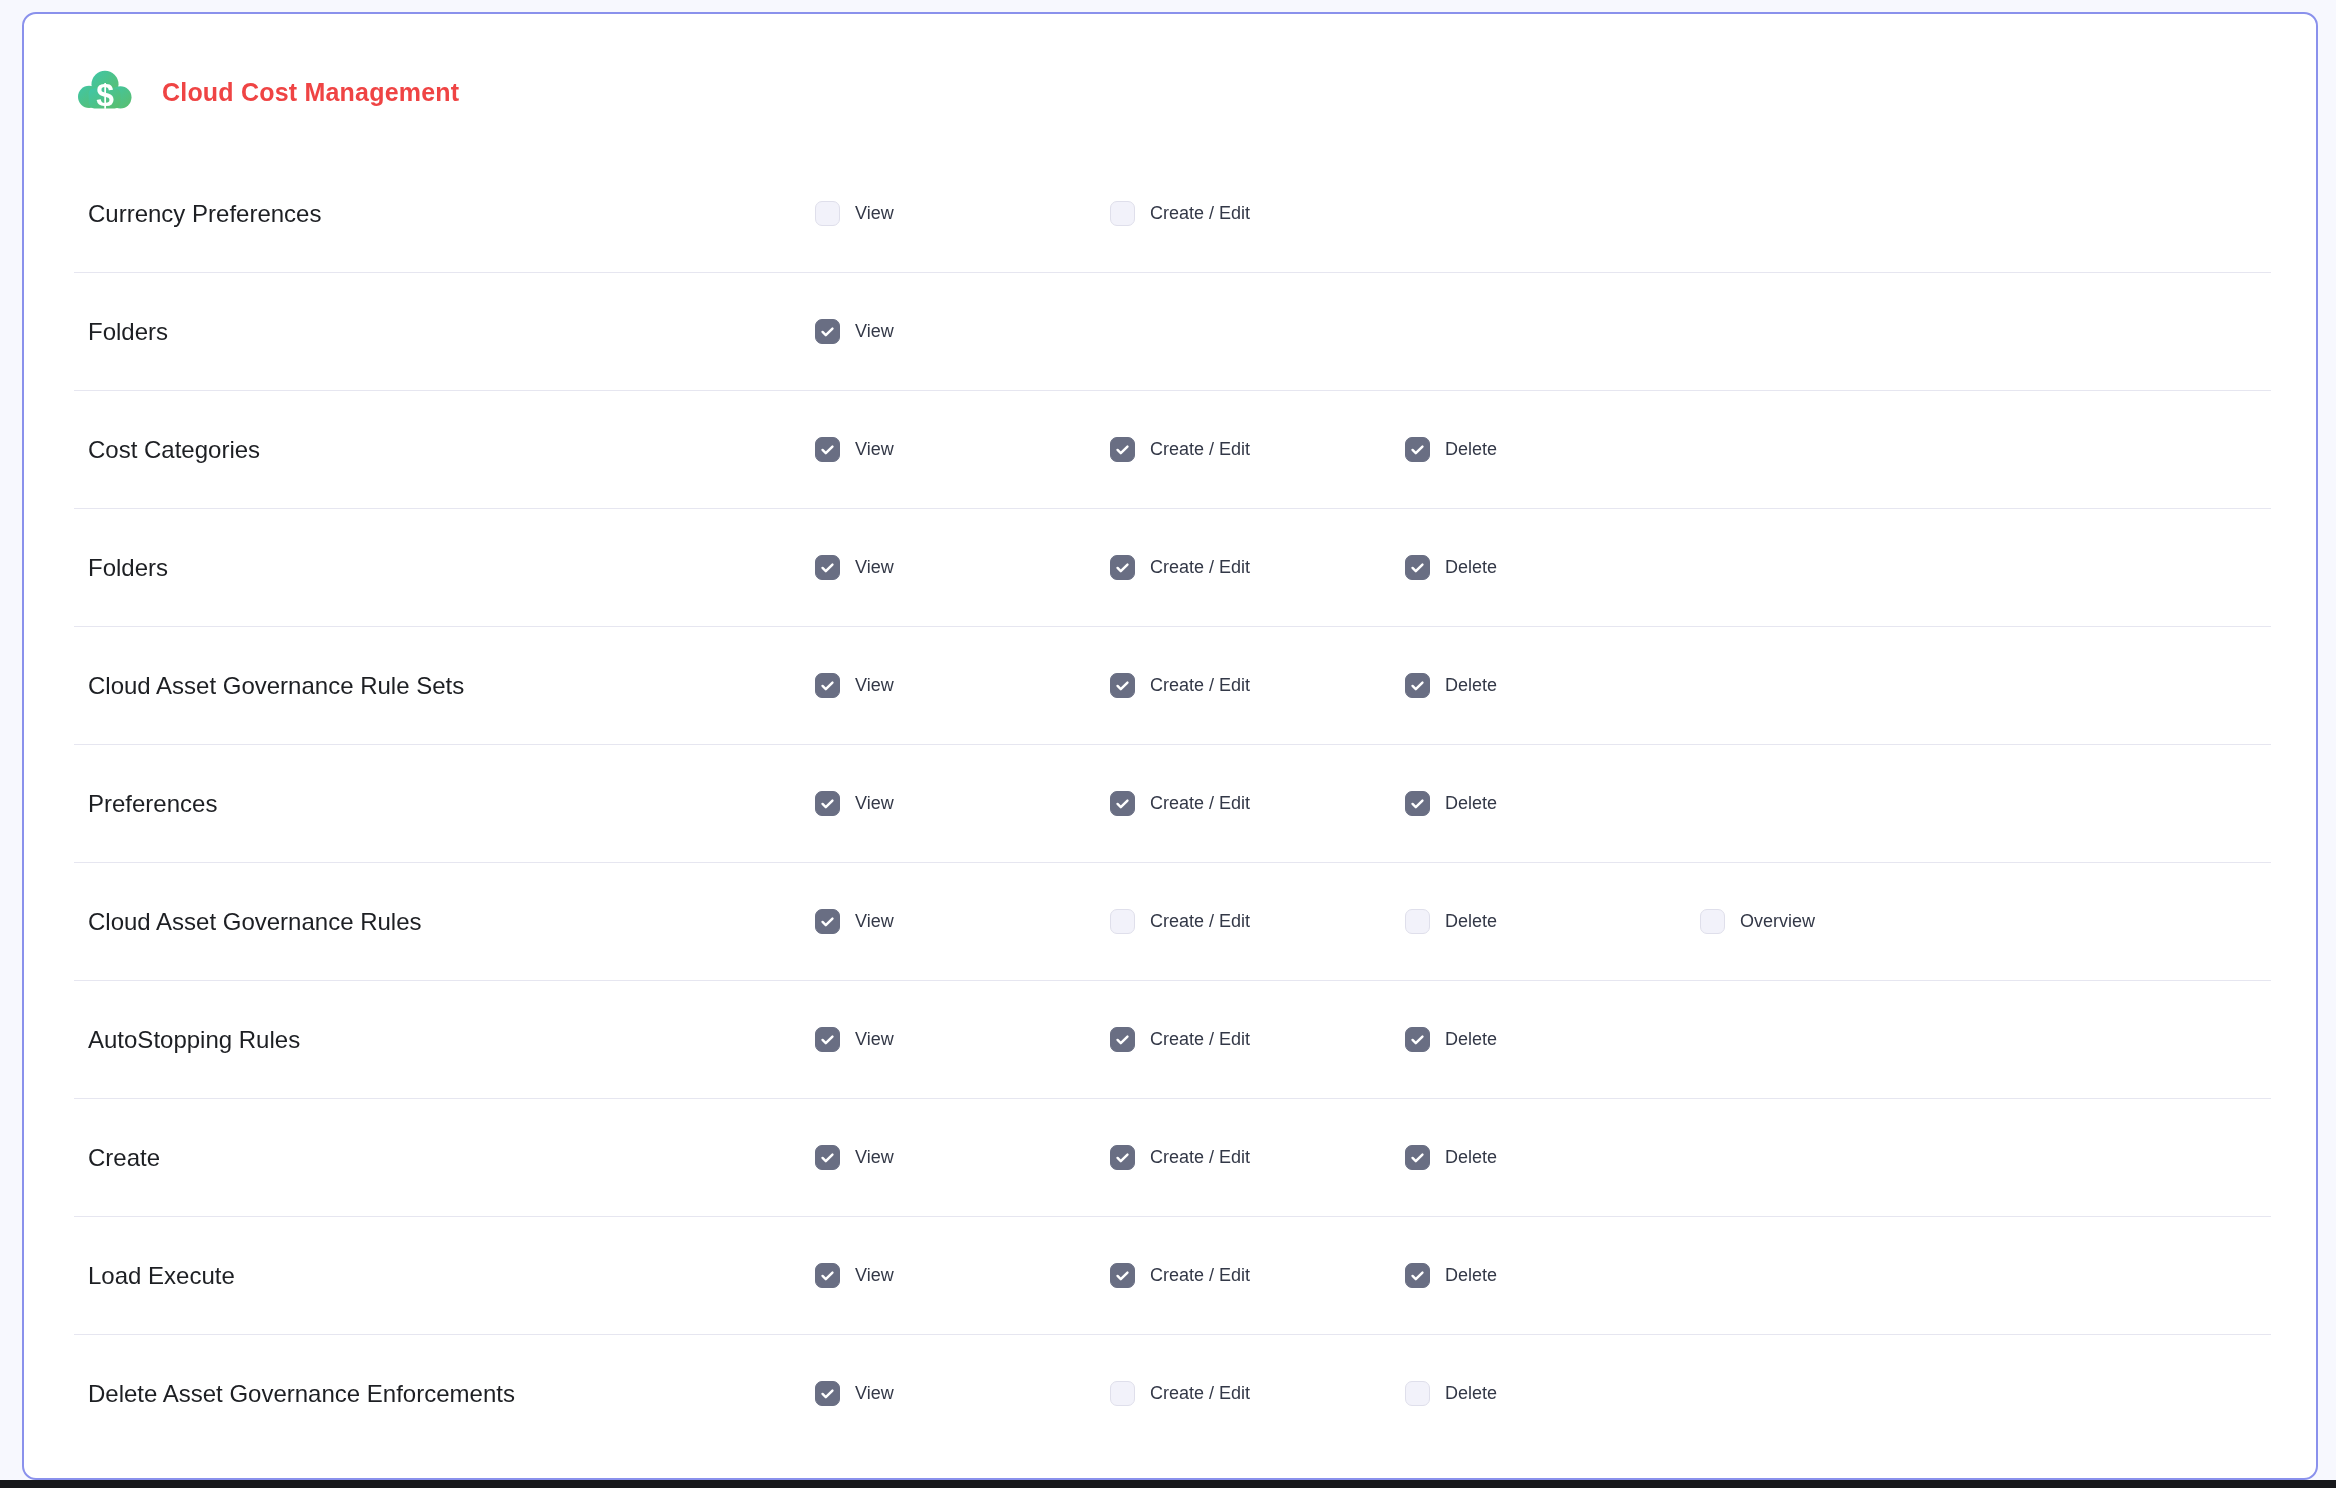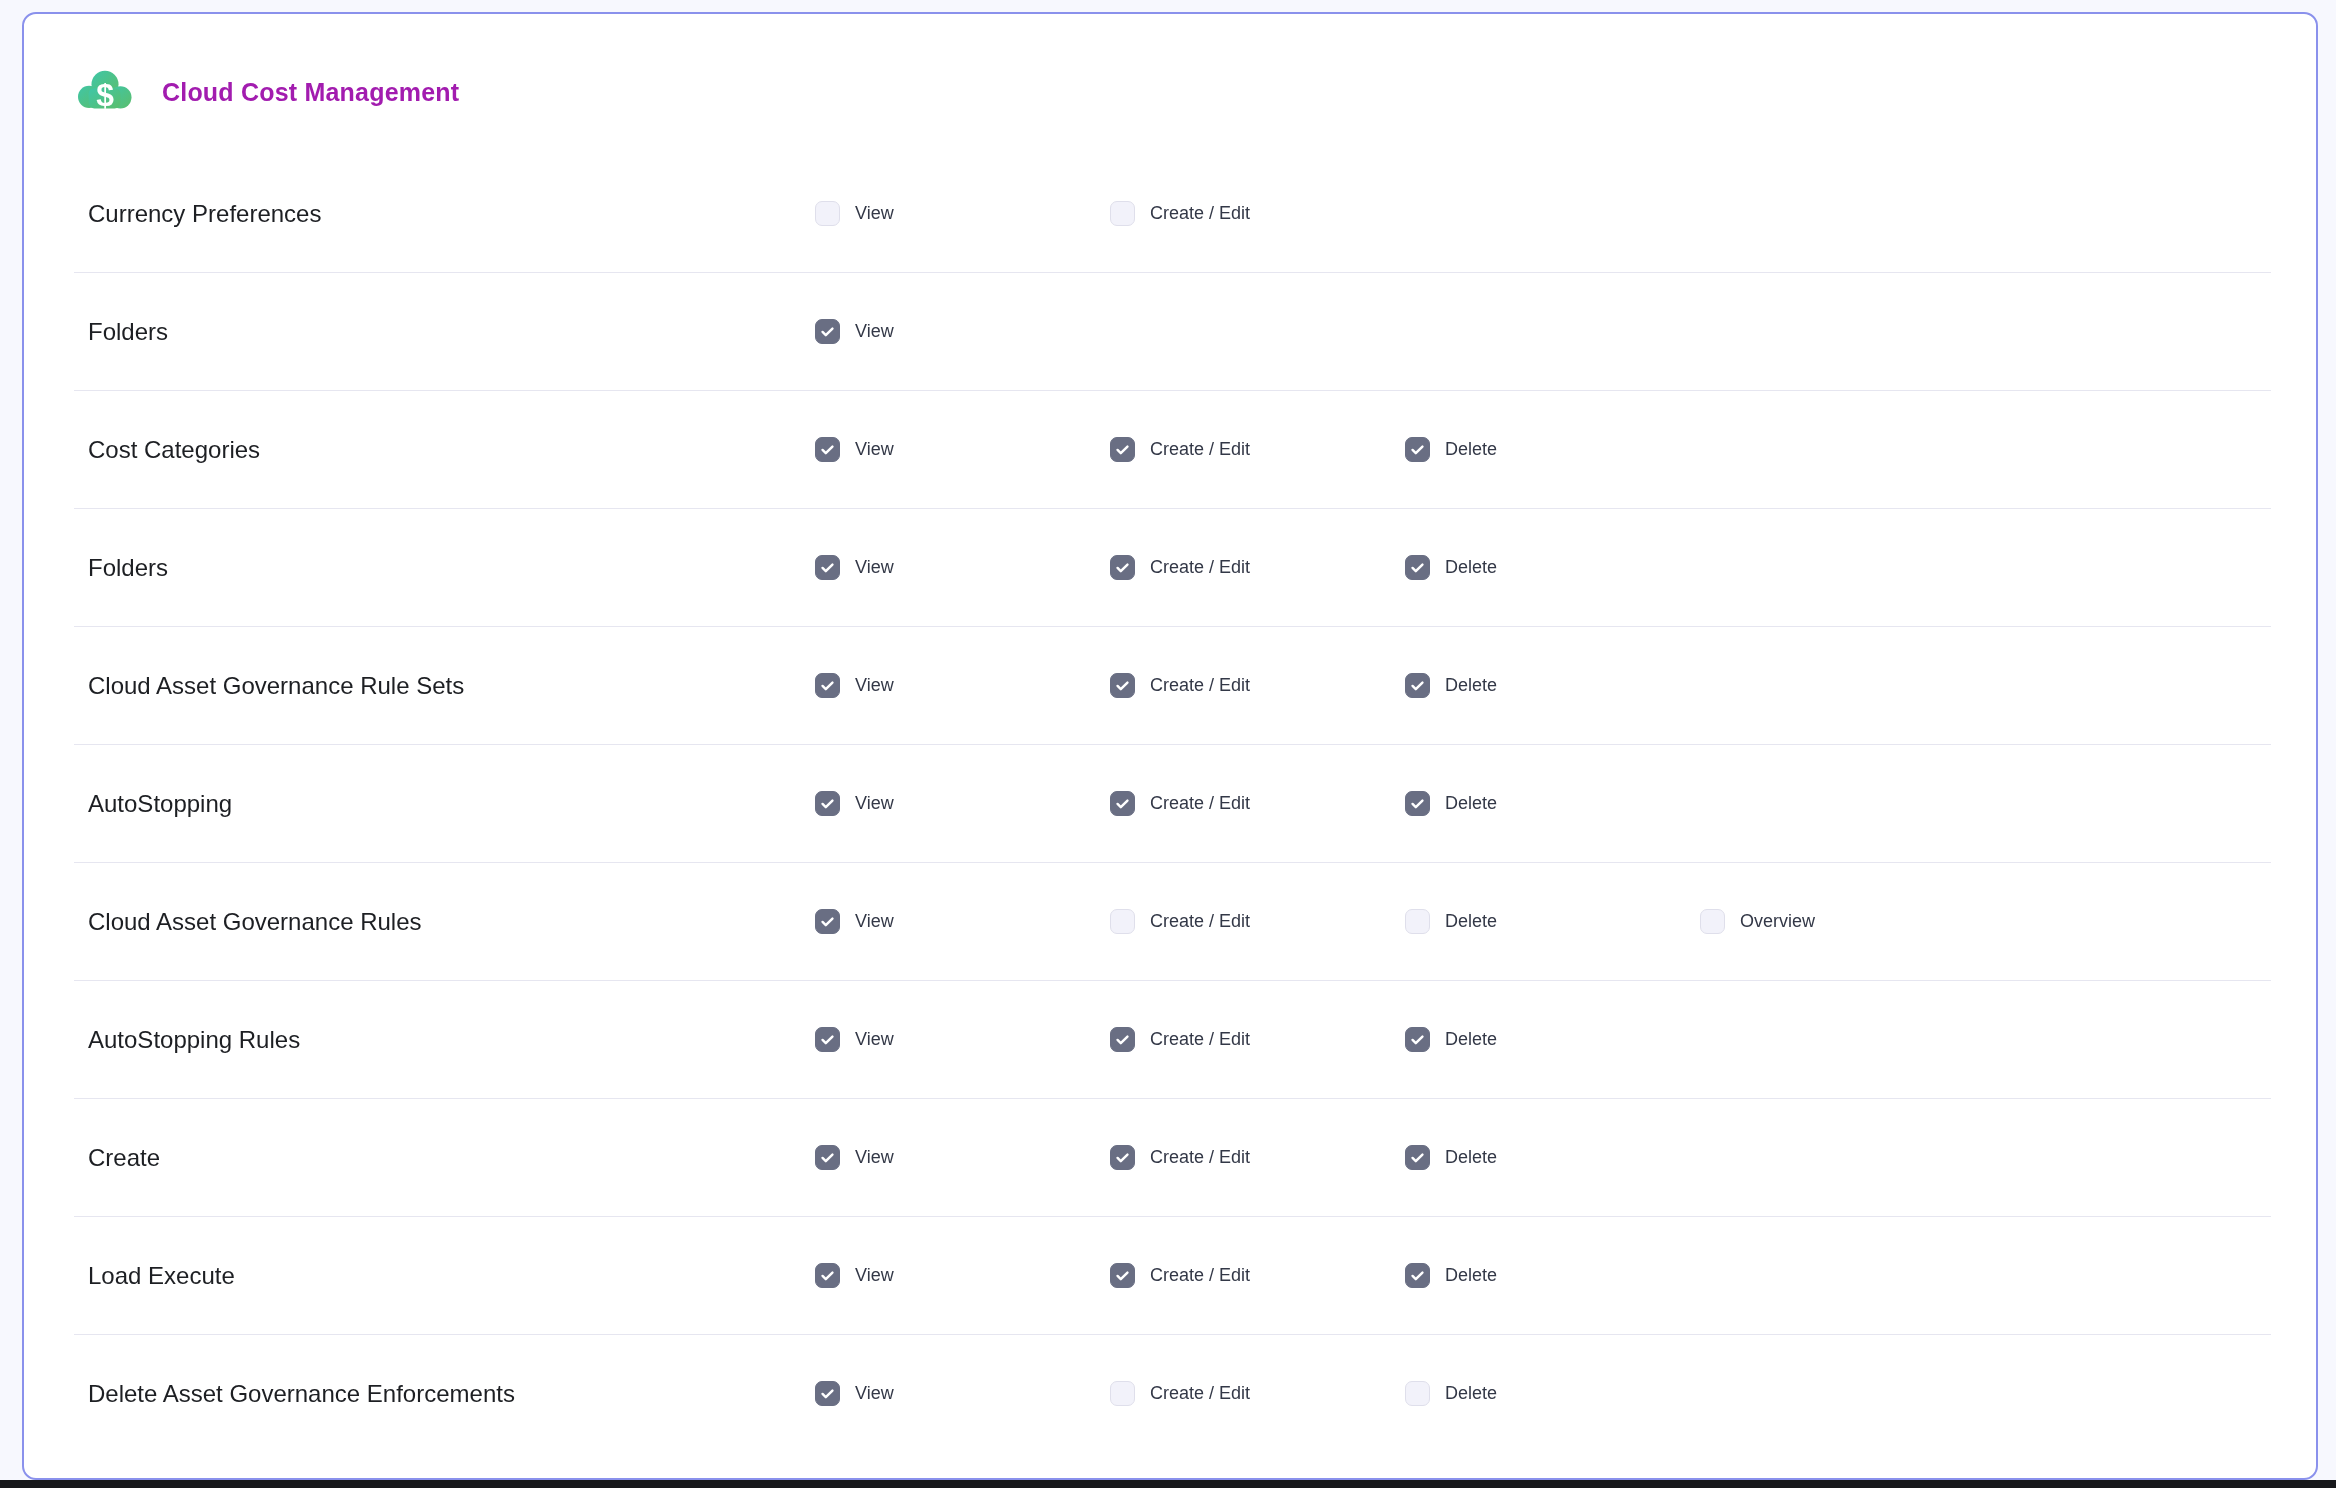--- a/index.html
+++ b/index.html
@@ -23,21 +23,21 @@
     display: flex;
     align-items: center;
     gap: 26px;
     padding: 52px 0 0 50px;
     height: 104px;
   }
   .module-icon { width: 62px; height: 54px; flex: 0 0 auto; }
   .module-title {
     font-size: 25px;
     font-weight: 700;
-    color: #a21caf;
+    color: #ef4444;
     letter-spacing: 0.2px;
   }
   .rows { margin-top: 37px; }
   .perm-row {
     height: 117px;
     display: flex;
     align-items: center;
     padding-left: 64px;
   }
   .row-divider {
@@ -212,21 +212,21 @@
           <div class="checkbox checked" role="checkbox" aria-checked="true">
             <svg viewBox="0 0 24 24">
               <path d="M5 12.6l4.6 4.6L19 7.8" stroke="#ffffff" stroke-width="3.4" fill="none" stroke-linecap="round" stroke-linejoin="round"></path>
             </svg>
           </div>
           <span class="perm-label">Delete</span>
         </div>
       </div>
       <div class="row-divider"></div>
       <div class="perm-row">
-        <div class="row-name">AutoStopping</div>
+        <div class="row-name">Preferences</div>
         <div class="perm-cell">
           <div class="checkbox checked" role="checkbox" aria-checked="true">
             <svg viewBox="0 0 24 24">
               <path d="M5 12.6l4.6 4.6L19 7.8" stroke="#ffffff" stroke-width="3.4" fill="none" stroke-linecap="round" stroke-linejoin="round"></path>
             </svg>
           </div>
           <span class="perm-label">View</span>
         </div>
         <div class="perm-cell">
           <div class="checkbox checked" role="checkbox" aria-checked="true">

